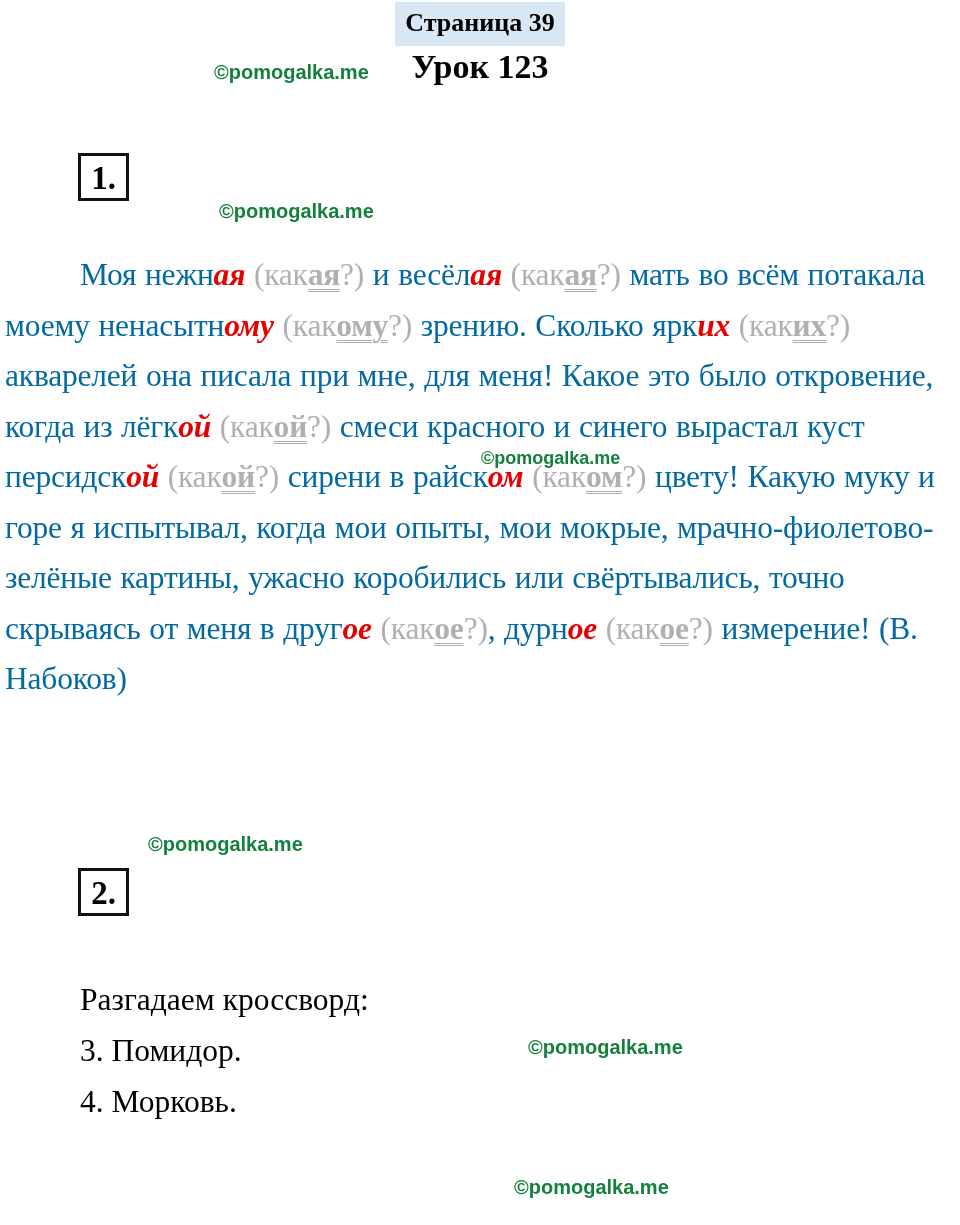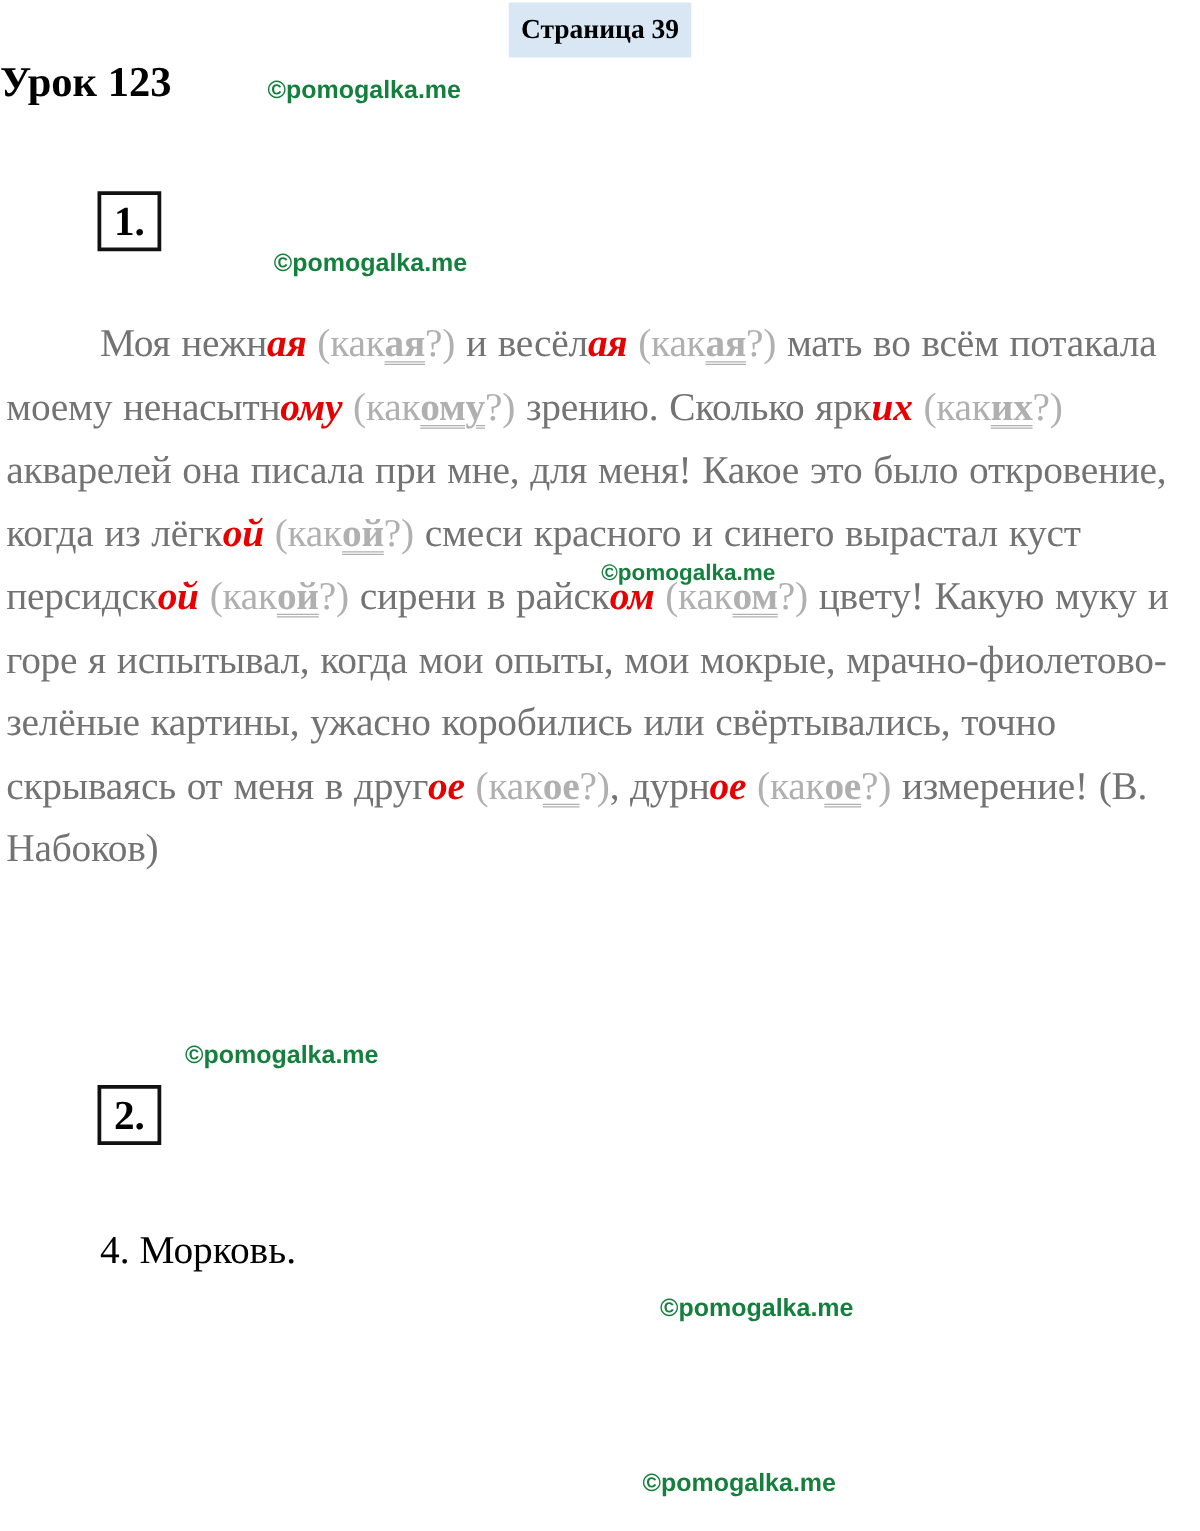--- a/index.html
+++ b/index.html
@@ -17,28 +17,29 @@
   .title-row {
     position: absolute;
     top: 2px; left: 0;
     width: 100%;
     text-align: center;
   }
   .page-title {
     display: inline-block;
     background: var(--hl, #d9e7f5);
     font-weight: bold;
-    font-size: 22px;
+    font-size: 26px;
     line-height: 40px;
     padding: 1px 10px 3px 10px;
   }
   .lesson-title {
     position: absolute;
     top: 48px; left: 0;
     width: 100%;
+    text-align: center;
     font-weight: bold;
     font-size: 34px;
   }
 
   
   .wm {
     position: absolute;
     font-family: "Liberation Sans", "DejaVu Sans", sans-serif;
     font-weight: bold;
     color: #15803d;
@@ -74,21 +75,21 @@
     width: 950px;
     top: 250px;
     margin: 0;
     font-size: 31.5px;
     line-height: 50.5px;
     text-indent: 75px;
     text-align: left;
     letter-spacing: -0.2px;
     word-spacing: 1px;
   }
-  .seg-n { color: #737373; }
+  .seg-n { color: #0369a1; }
   .seg-r {
     color: var(--red, #e60000);
     font-weight: bold;
     font-style: italic;
   }
   .seg-h { color: var(--gray, #b0b0b0); }
   .seg-u {
     color: var(--gray, #b0b0b0);
     font-weight: bold;
     text-decoration-line: underline;
@@ -122,21 +123,23 @@
   <div class="badge badge1">1.</div>
 
   <p class="exercise"><span class="seg-n">Моя нежн</span><span class="seg-r">ая</span><span class="seg-n"> </span><span class="seg-h">(как</span><span class="seg-u">ая</span><span class="seg-h">?)</span><span class="seg-n"> и весёл</span><span class="seg-r">ая</span><span class="seg-n"> </span><span class="seg-h">(как</span><span class="seg-u">ая</span><span class="seg-h">?)</span><span class="seg-n"> мать во всём потакала моему ненасытн</span><span class="seg-r">ому</span><span class="seg-n"> </span><span class="seg-h">(как</span><span class="seg-u">ому</span><span class="seg-h">?)</span><span class="seg-n"> зрению. Сколько ярк</span><span class="seg-r">их</span><span class="seg-n"> </span><span class="seg-h">(как</span><span class="seg-u">их</span><span class="seg-h">?)</span><span class="seg-n"> акварелей она писала при мне, для меня! Какое это было откровение, когда из лёгк</span><span class="seg-r">ой</span><span class="seg-n"> </span><span class="seg-h">(как</span><span class="seg-u">ой</span><span class="seg-h">?)</span><span class="seg-n"> смеси красного и синего вырастал куст персидск</span><span class="seg-r">ой</span><span class="seg-n"> </span><span class="seg-h">(как</span><span class="seg-u">ой</span><span class="seg-h">?)</span><span class="seg-n"> сирени в райск</span><span class="seg-r">ом</span><span class="seg-n"> </span><span class="seg-h">(как</span><span class="seg-u">ом</span><span class="seg-h">?)</span><span class="seg-n"> цвету! Какую муку и горе я испытывал, когда мои опыты, мои мокрые, мрачно-фиолетово-зелёные картины, ужасно коробились или свёртывались, точно скрываясь от меня в друг</span><span class="seg-r">ое</span><span class="seg-n"> </span><span class="seg-h">(как</span><span class="seg-u">ое</span><span class="seg-h">?)</span><span class="seg-n">, дурн</span><span class="seg-r">ое</span><span class="seg-n"> </span><span class="seg-h">(как</span><span class="seg-u">ое</span><span class="seg-h">?)</span><span class="seg-n"> измерение! (В. Набоков)</span></p>
 
   <span class="wm wm3">©pomogalka.me</span>
   <span class="wm wm4">©pomogalka.me</span>
 
   <div class="badge badge2">2.</div>
 
   <div class="crossword">
+    <div class="cw-intro">Разгадаем кроссворд:</div>
     <div>
+        <div class="cw-item">3. Помидор.</div>
         <div class="cw-item">4. Морковь.</div>
       </div>
   </div>
 
   <span class="wm wm5">©pomogalka.me</span>
   <span class="wm wm6">©pomogalka.me</span>
 
 </div>
 
 </body></html>

